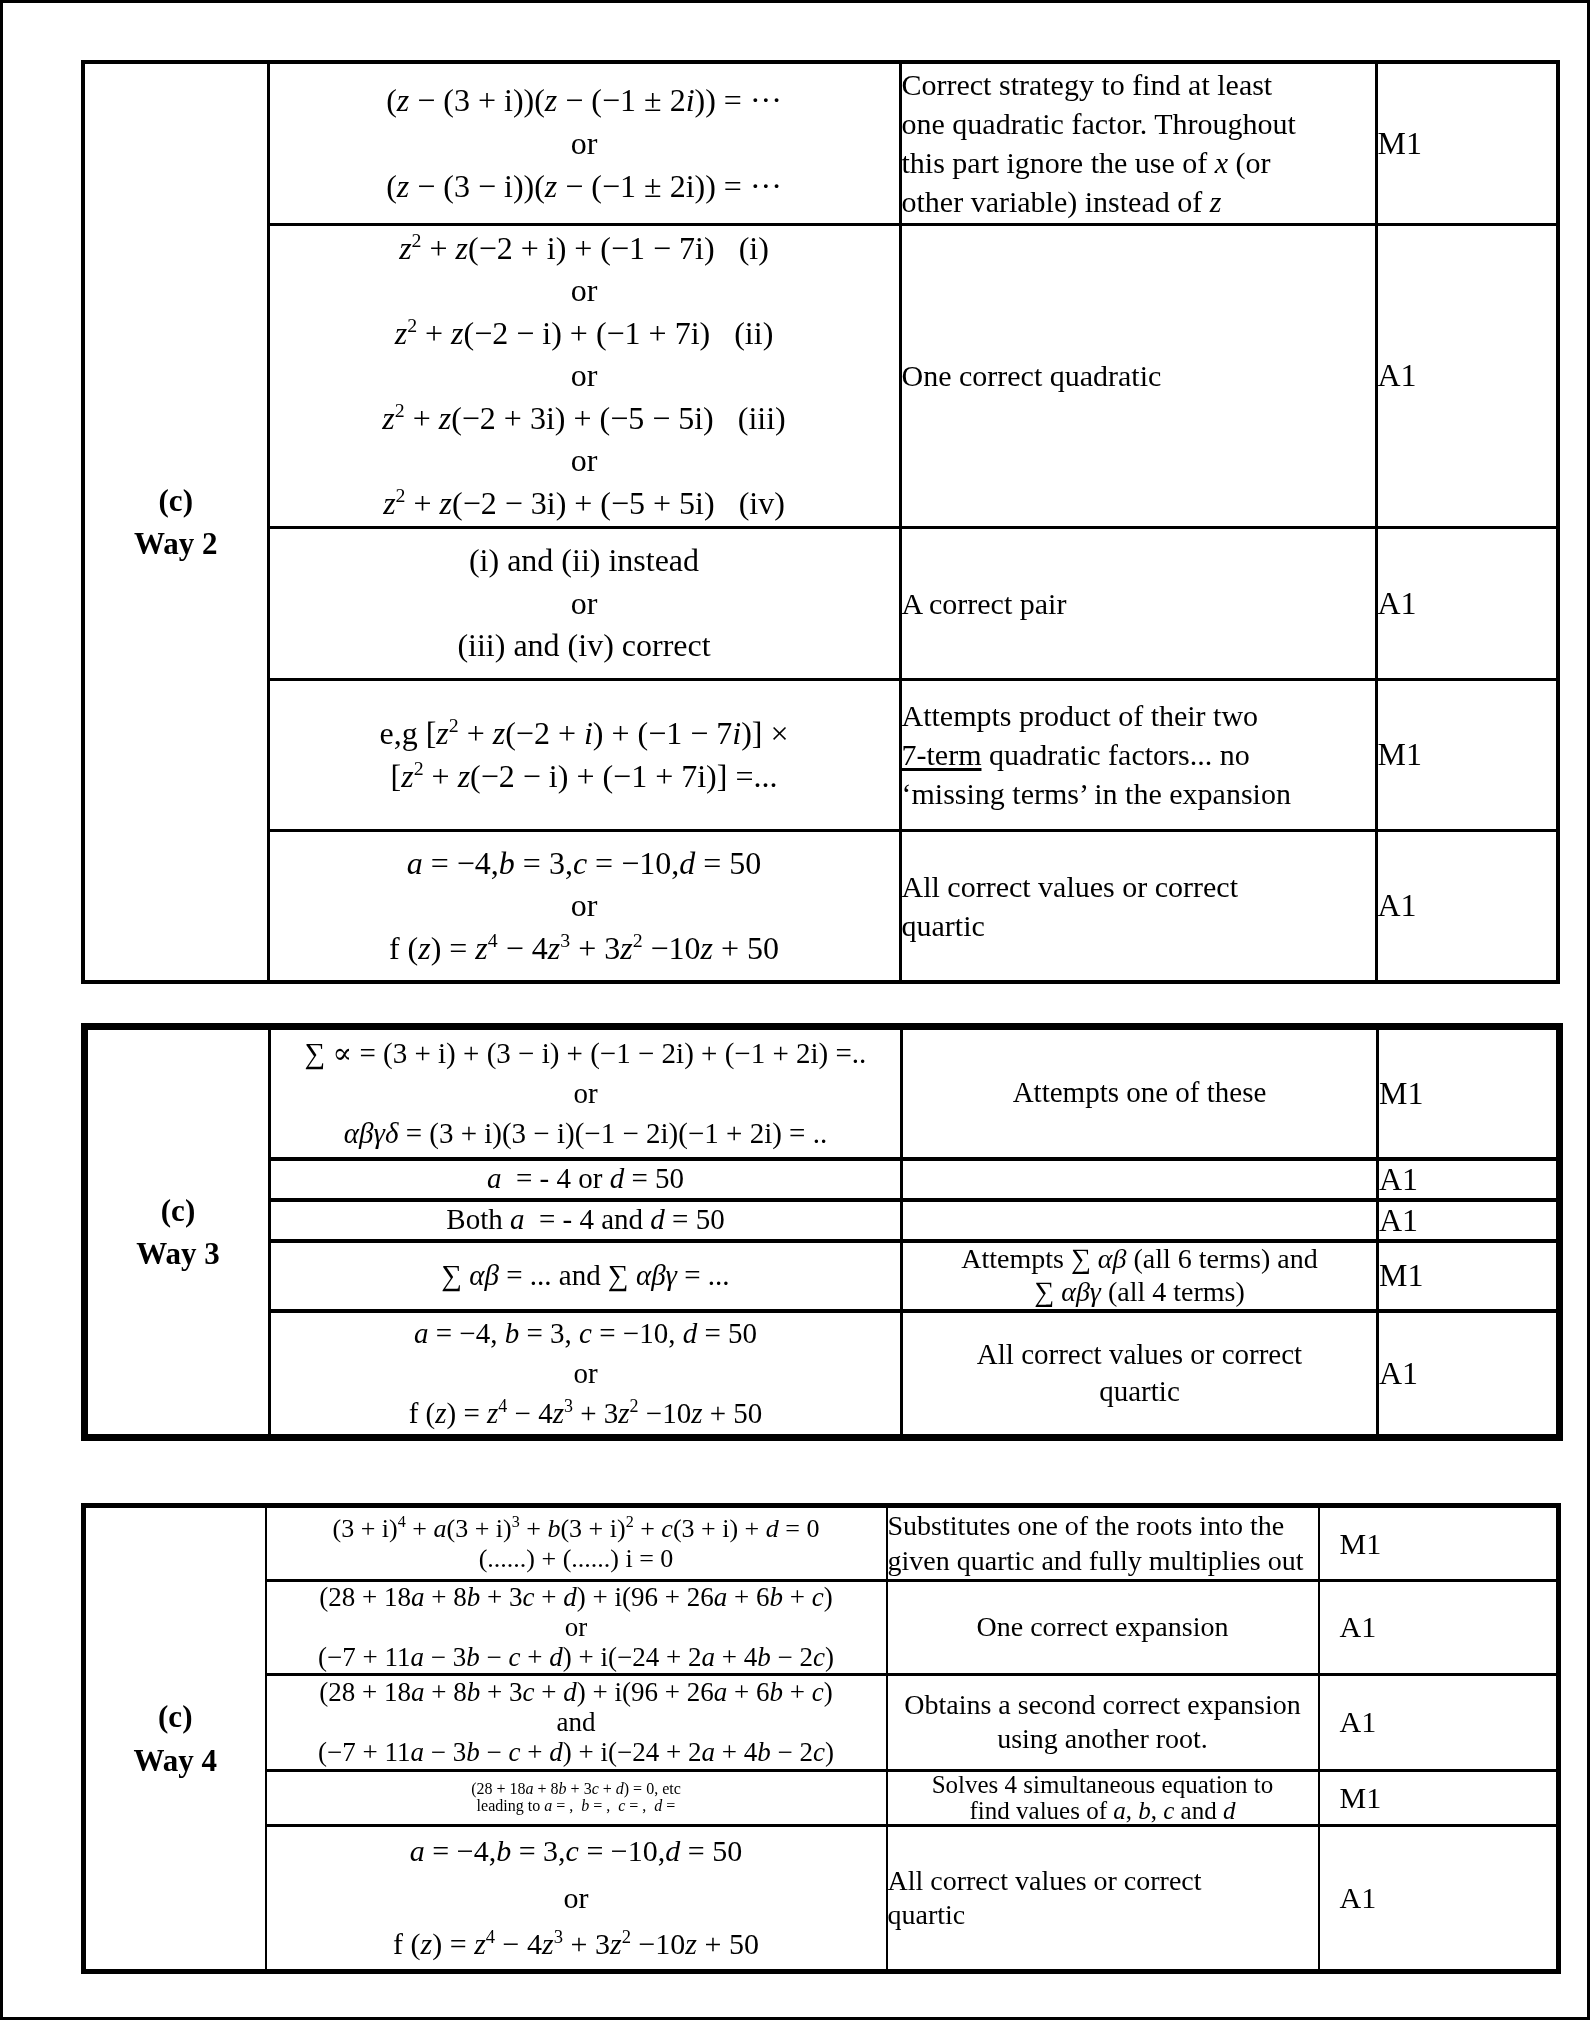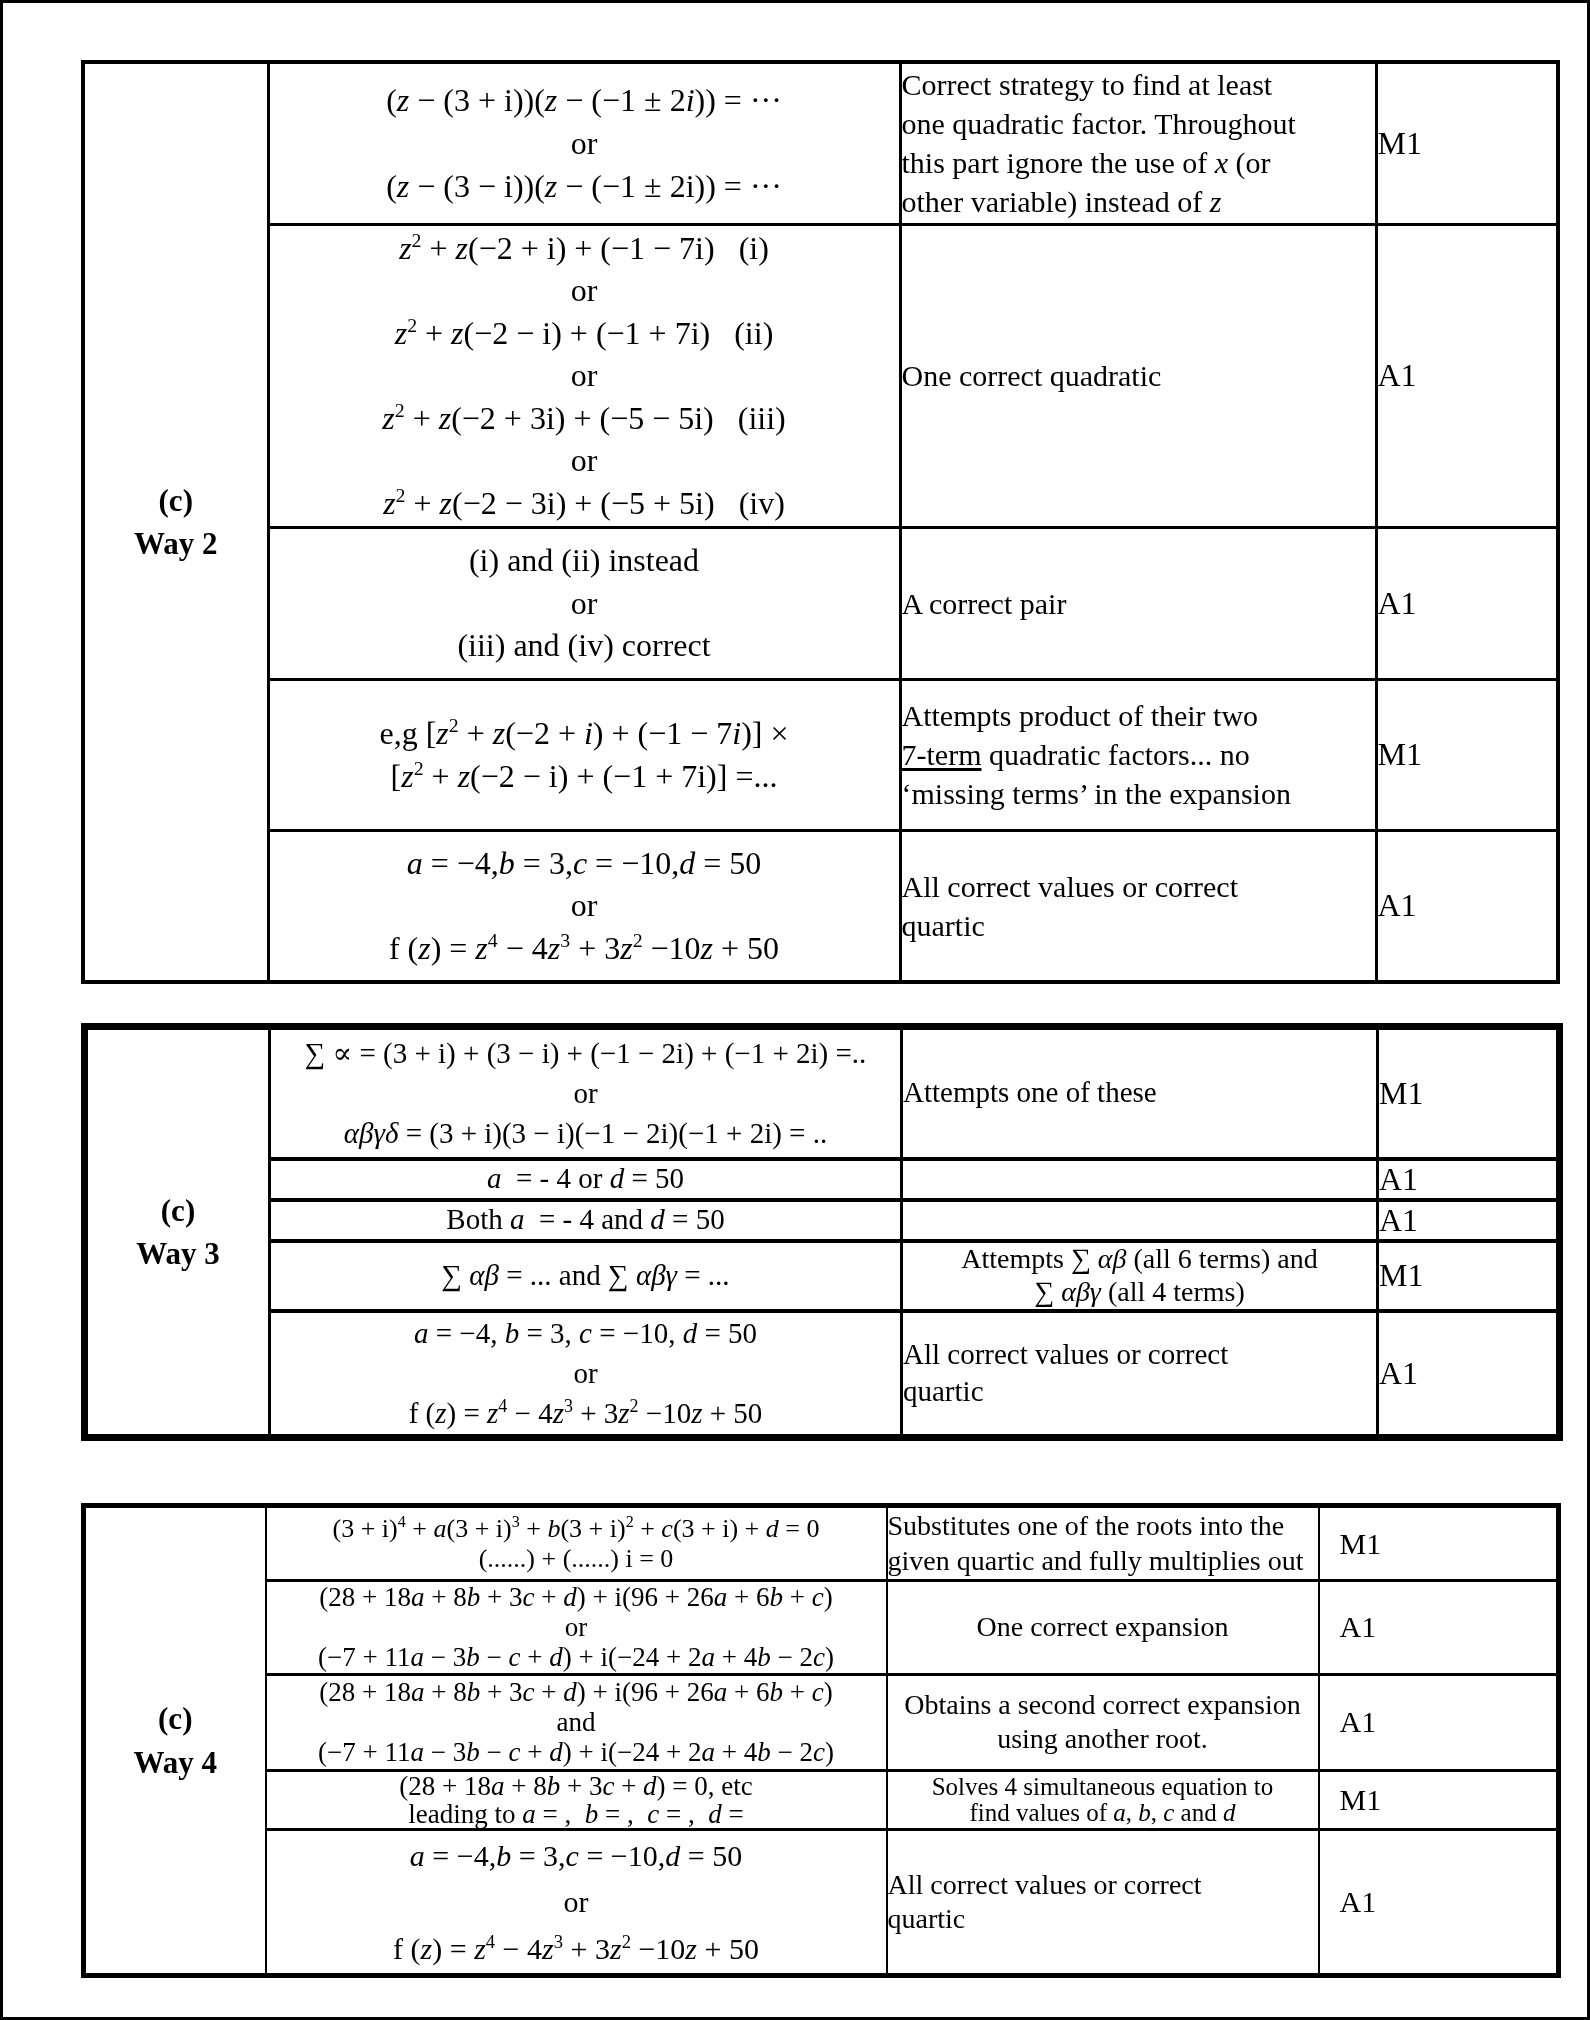--- a/index.html
+++ b/index.html
@@ -30,29 +30,29 @@
   #t1 tr.r1{height:162px;} #t1 tr.r2{height:303px;} #t1 tr.r3{height:152px;}
   #t1 tr.r4{height:151px;} #t1 tr.r5{height:152px;}
   #t1 .work{font-size:32px;line-height:1.33;}
   #t1 .desc{font-size:30px;line-height:1.3;}
 
   
   #t2 tr.r1{height:132px;} #t2 tr.r2{height:36px;} #t2 tr.r3{height:41px;}
   #t2 tr.r4{height:70px;}  #t2 tr.r5{height:127px;}
   #t2 .work{font-size:29px;line-height:1.38;}
   #t2 tr.r2 .work,#t2 tr.r3 .work{line-height:1.1;}
-  #t2 .desc{font-size:29px;line-height:1.3;}
+  #t2 .desc{font-size:29px;line-height:1.3;text-align:center;}
   #t2 tr.r4 .desc{font-size:28px;line-height:1.15;}
 
   
   #t3 tr.r1{height:75px;} #t3 tr.r2{height:93px;} #t3 tr.r3{height:96px;}
   #t3 tr.r4{height:53px;} #t3 tr.r5{height:146px;}
   #t3 .work{font-size:27px;line-height:1.12;}
   #t3 tr.r1 .work{font-size:26px;}
-  #t3 tr.r4 .work{font-size:27px;line-height:1.05;}
+  #t3 tr.r4 .work{font-size:16px;line-height:1.05;}
   #t3 tr.r5 .work{font-size:30px;line-height:1.55;}
   #t3 .desc{font-size:28px;line-height:1.22;}
   #t3 tr.r4 .desc{font-size:25px;line-height:1.05;}
   #t3 .mark{font-size:30px;padding-left:20px;}
 </style>
 </head>
 <body>
 
 <div class="page">
 

